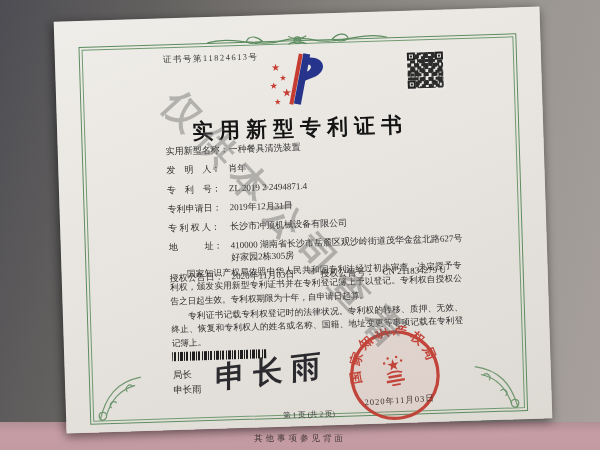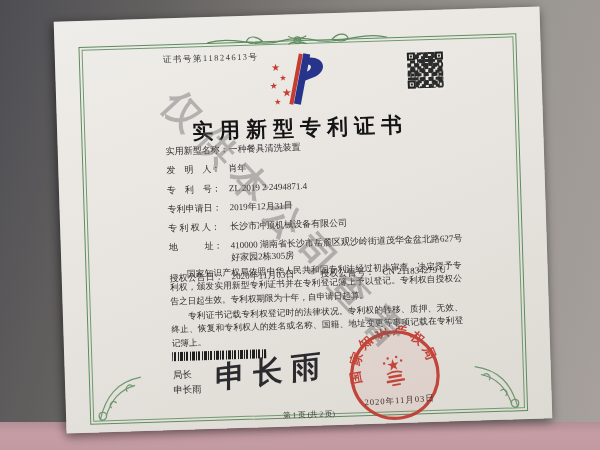--- a/index.html
+++ b/index.html
@@ -176,15 +176,16 @@
         <rect x="43" y="50" width="14" height="2.6" stroke="none"></rect>
         <rect x="40.5" y="54.5" width="19" height="2.6" stroke="none"></rect>
         <rect x="45.5" y="59" width="9" height="2" stroke="none"></rect>
       </g>
     </svg>
     <div class="seal-date">2020年11月03日</div>
 
     <div class="page-info">第 1 页 (共 2 页)</div>
   </div>
 
+  <div class="footer-note">其他事项参见背面</div>
 
   <div class="watermark">仅供本公司查看</div>
 </div>
 
 </body></html>

